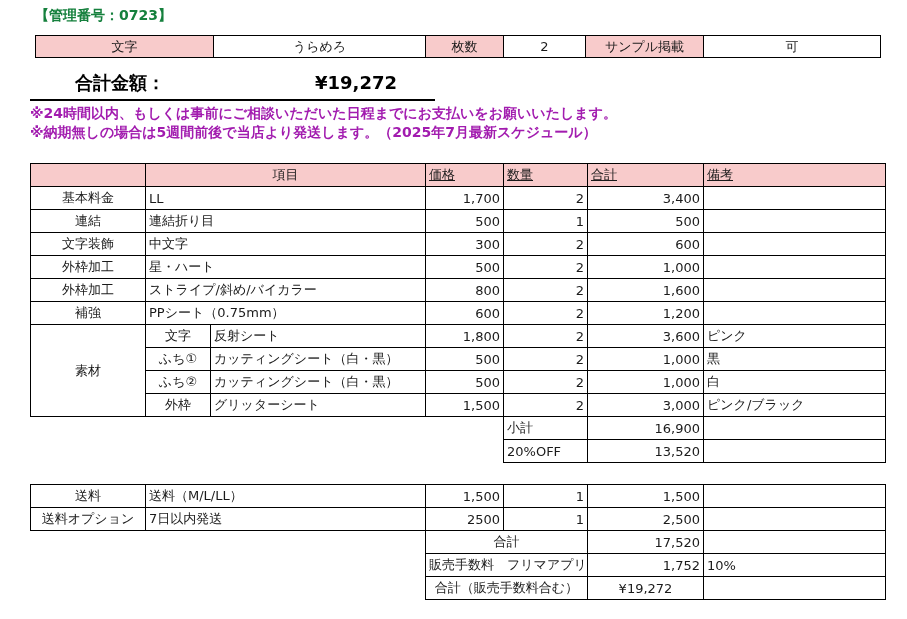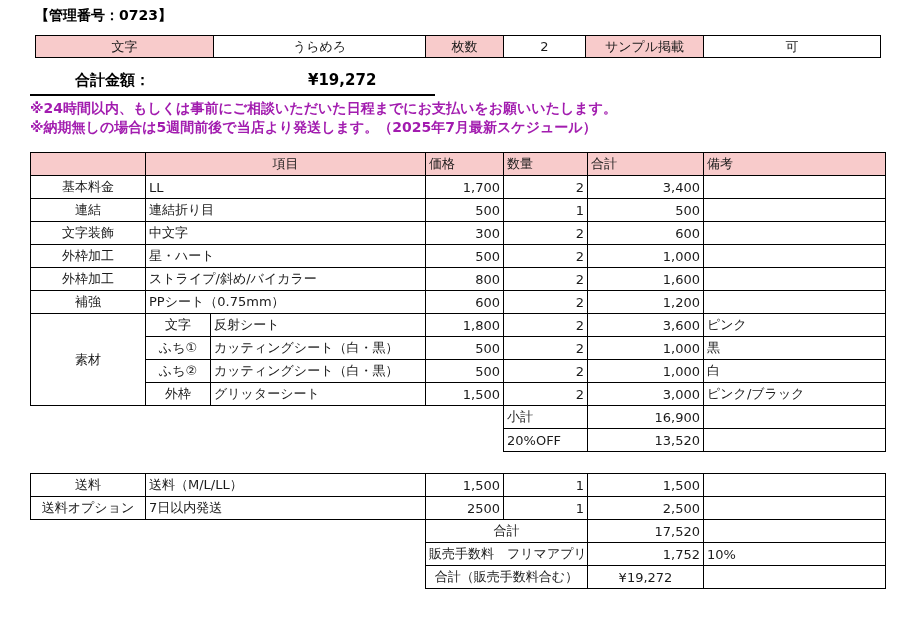--- a/index.html
+++ b/index.html
@@ -14,21 +14,21 @@
     color: #1a1a1a;
     font-size: 13px;
     overflow: hidden;
   }
   .page { padding-top: 7px; }
 
   .doc-title {
     margin: 0 0 0 35px;
     font-size: 14px;
     font-weight: bold;
-    color: #000000;
+    color: #15803d;
   }
 
   
   table.info {
     margin: 10px 0 0 35px;
     border-collapse: collapse;
     table-layout: fixed;
     width: 845px;
   }
   table.info td {
@@ -44,23 +44,22 @@
 
   
   .total-line {
     margin: 13px 0 0 30px;
     width: 405px;
     display: flex;
     align-items: baseline;
     border-bottom: 2px solid #000;
     padding-bottom: 4px;
     font-weight: bold;
-    font-size: 15px;
+    font-size: 18px;
     color: #000;
-    gap: 8px;
   }
   .total-line .lbl { margin-left: 45px; }
   .total-line .val { margin-left: 150px; }
 
   
   .notes {
     margin: 3px 0 0 30px;
     color: #a21caf;
     font-weight: bold;
     font-size: 14px;
@@ -81,28 +80,28 @@
     vertical-align: middle;
     padding: 0 3px;
     overflow: hidden;
     white-space: nowrap;
   }
   table.sheet td.cat  { text-align: center; }
   table.sheet td.sub  { text-align: center; }
   table.sheet td.item { text-align: left; }
   table.sheet td.num  { text-align: right; }
   table.sheet td.note { text-align: left; }
-  table.sheet td.hleft { text-align: left; background: #f8cbcb; }
+  table.sheet td.hleft { text-align: left; background: #f8cbcb; text-decoration: underline; }
   table.sheet td.hcenter { text-align: center; background: #f8cbcb; }
   table.sheet td.empty { border: none; background: transparent; }
   table.sheet tr.dot td { border-top: 1px dotted #000; }
   table.sheet td.center { text-align: center; }
   .bold { font-weight: normal; }
 
-  .main-tbl { margin-top: 15px; }
+  .main-tbl { margin-top: 21px; }
   .ship-tbl { margin-top: 21px; }
 </style>
 </head>
 <body>
 
 <div class="page">
 
   <div class="doc-title">【管理番号：0723】</div>
 
   <table class="info">

